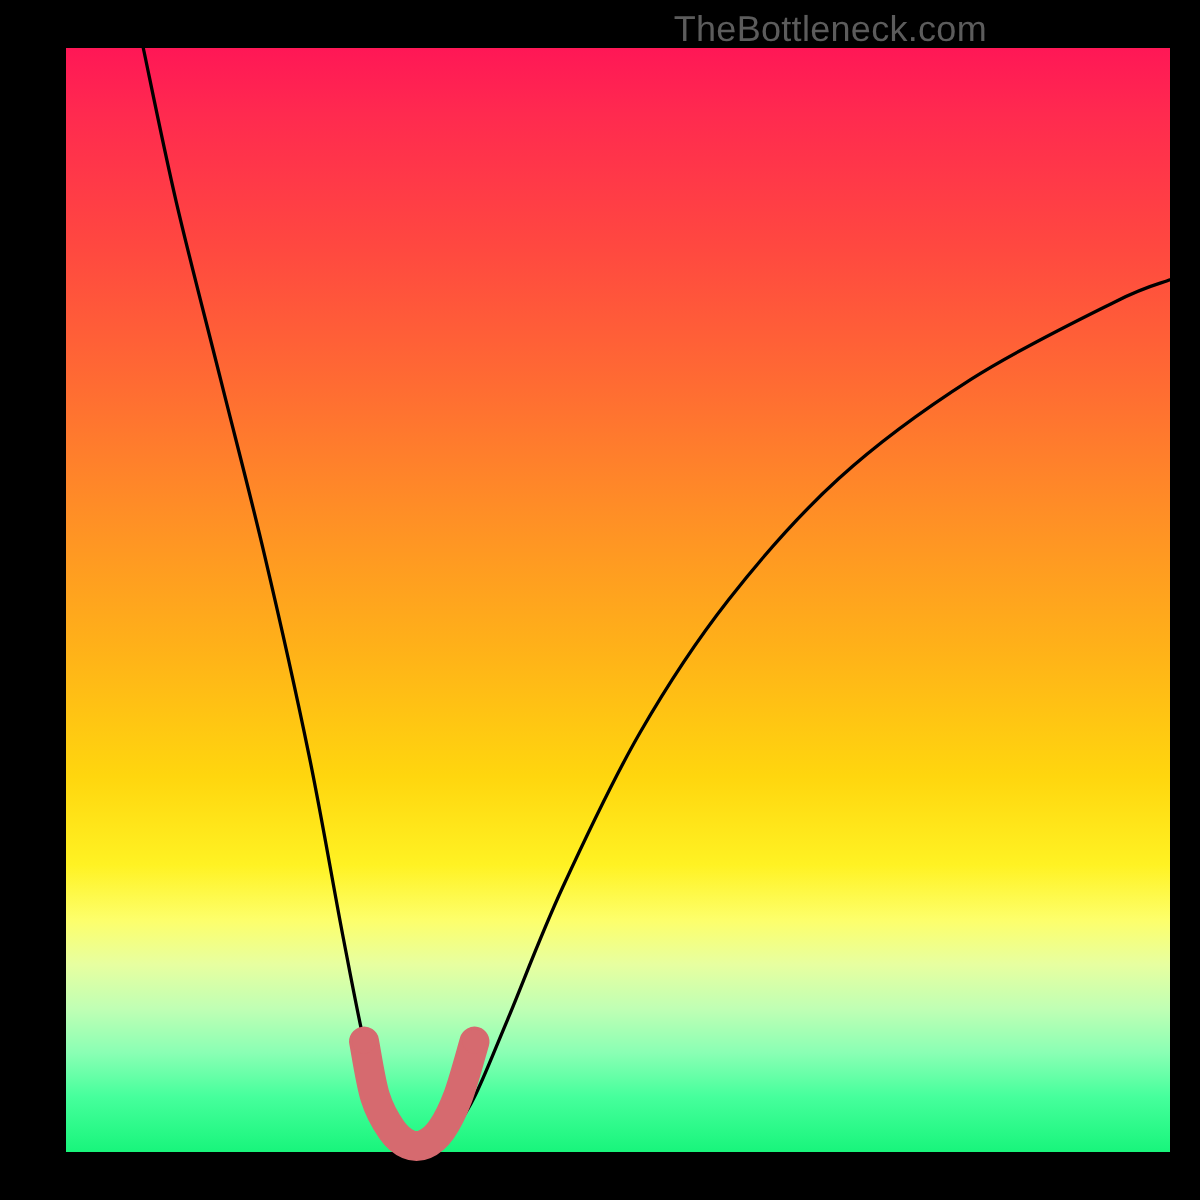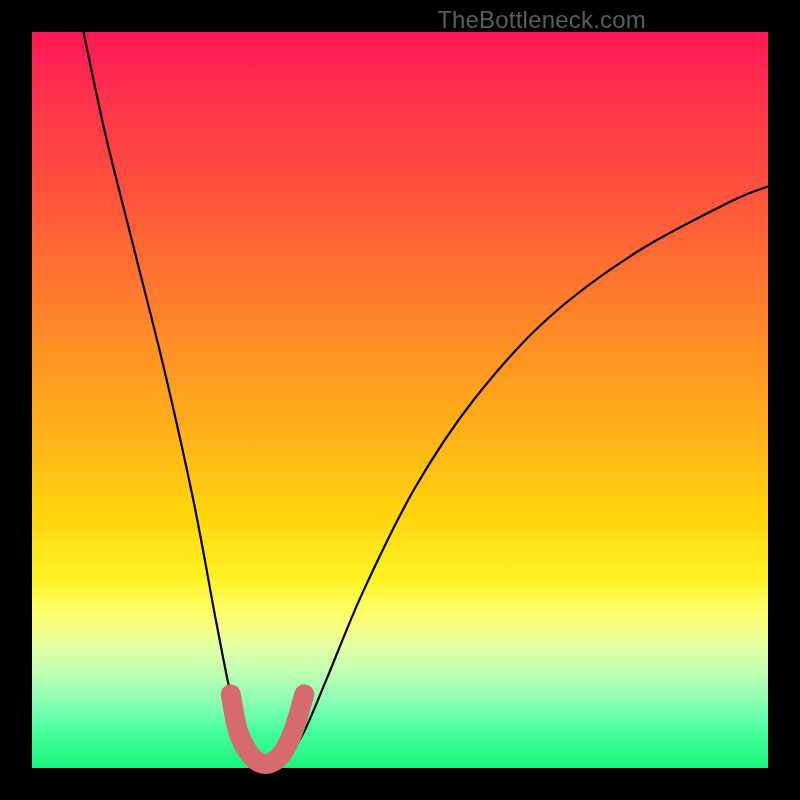--- a/index.html
+++ b/index.html
@@ -6,21 +6,21 @@
     margin: 0;
     padding: 0;
     width: 800px;
     height: 800px;
     background: #000;
     overflow: hidden;
     font-family: Arial, Helvetica, sans-serif;
   }
   .frame {
     position: absolute;
-    left: 0;
+    left: 12px;
     top: 0;
     width: 656px;
     height: 800px;
     background: #000;
   }
   .plot {
     position: absolute;
     left: 32px;
     top: 32px;
     width: 736px;

